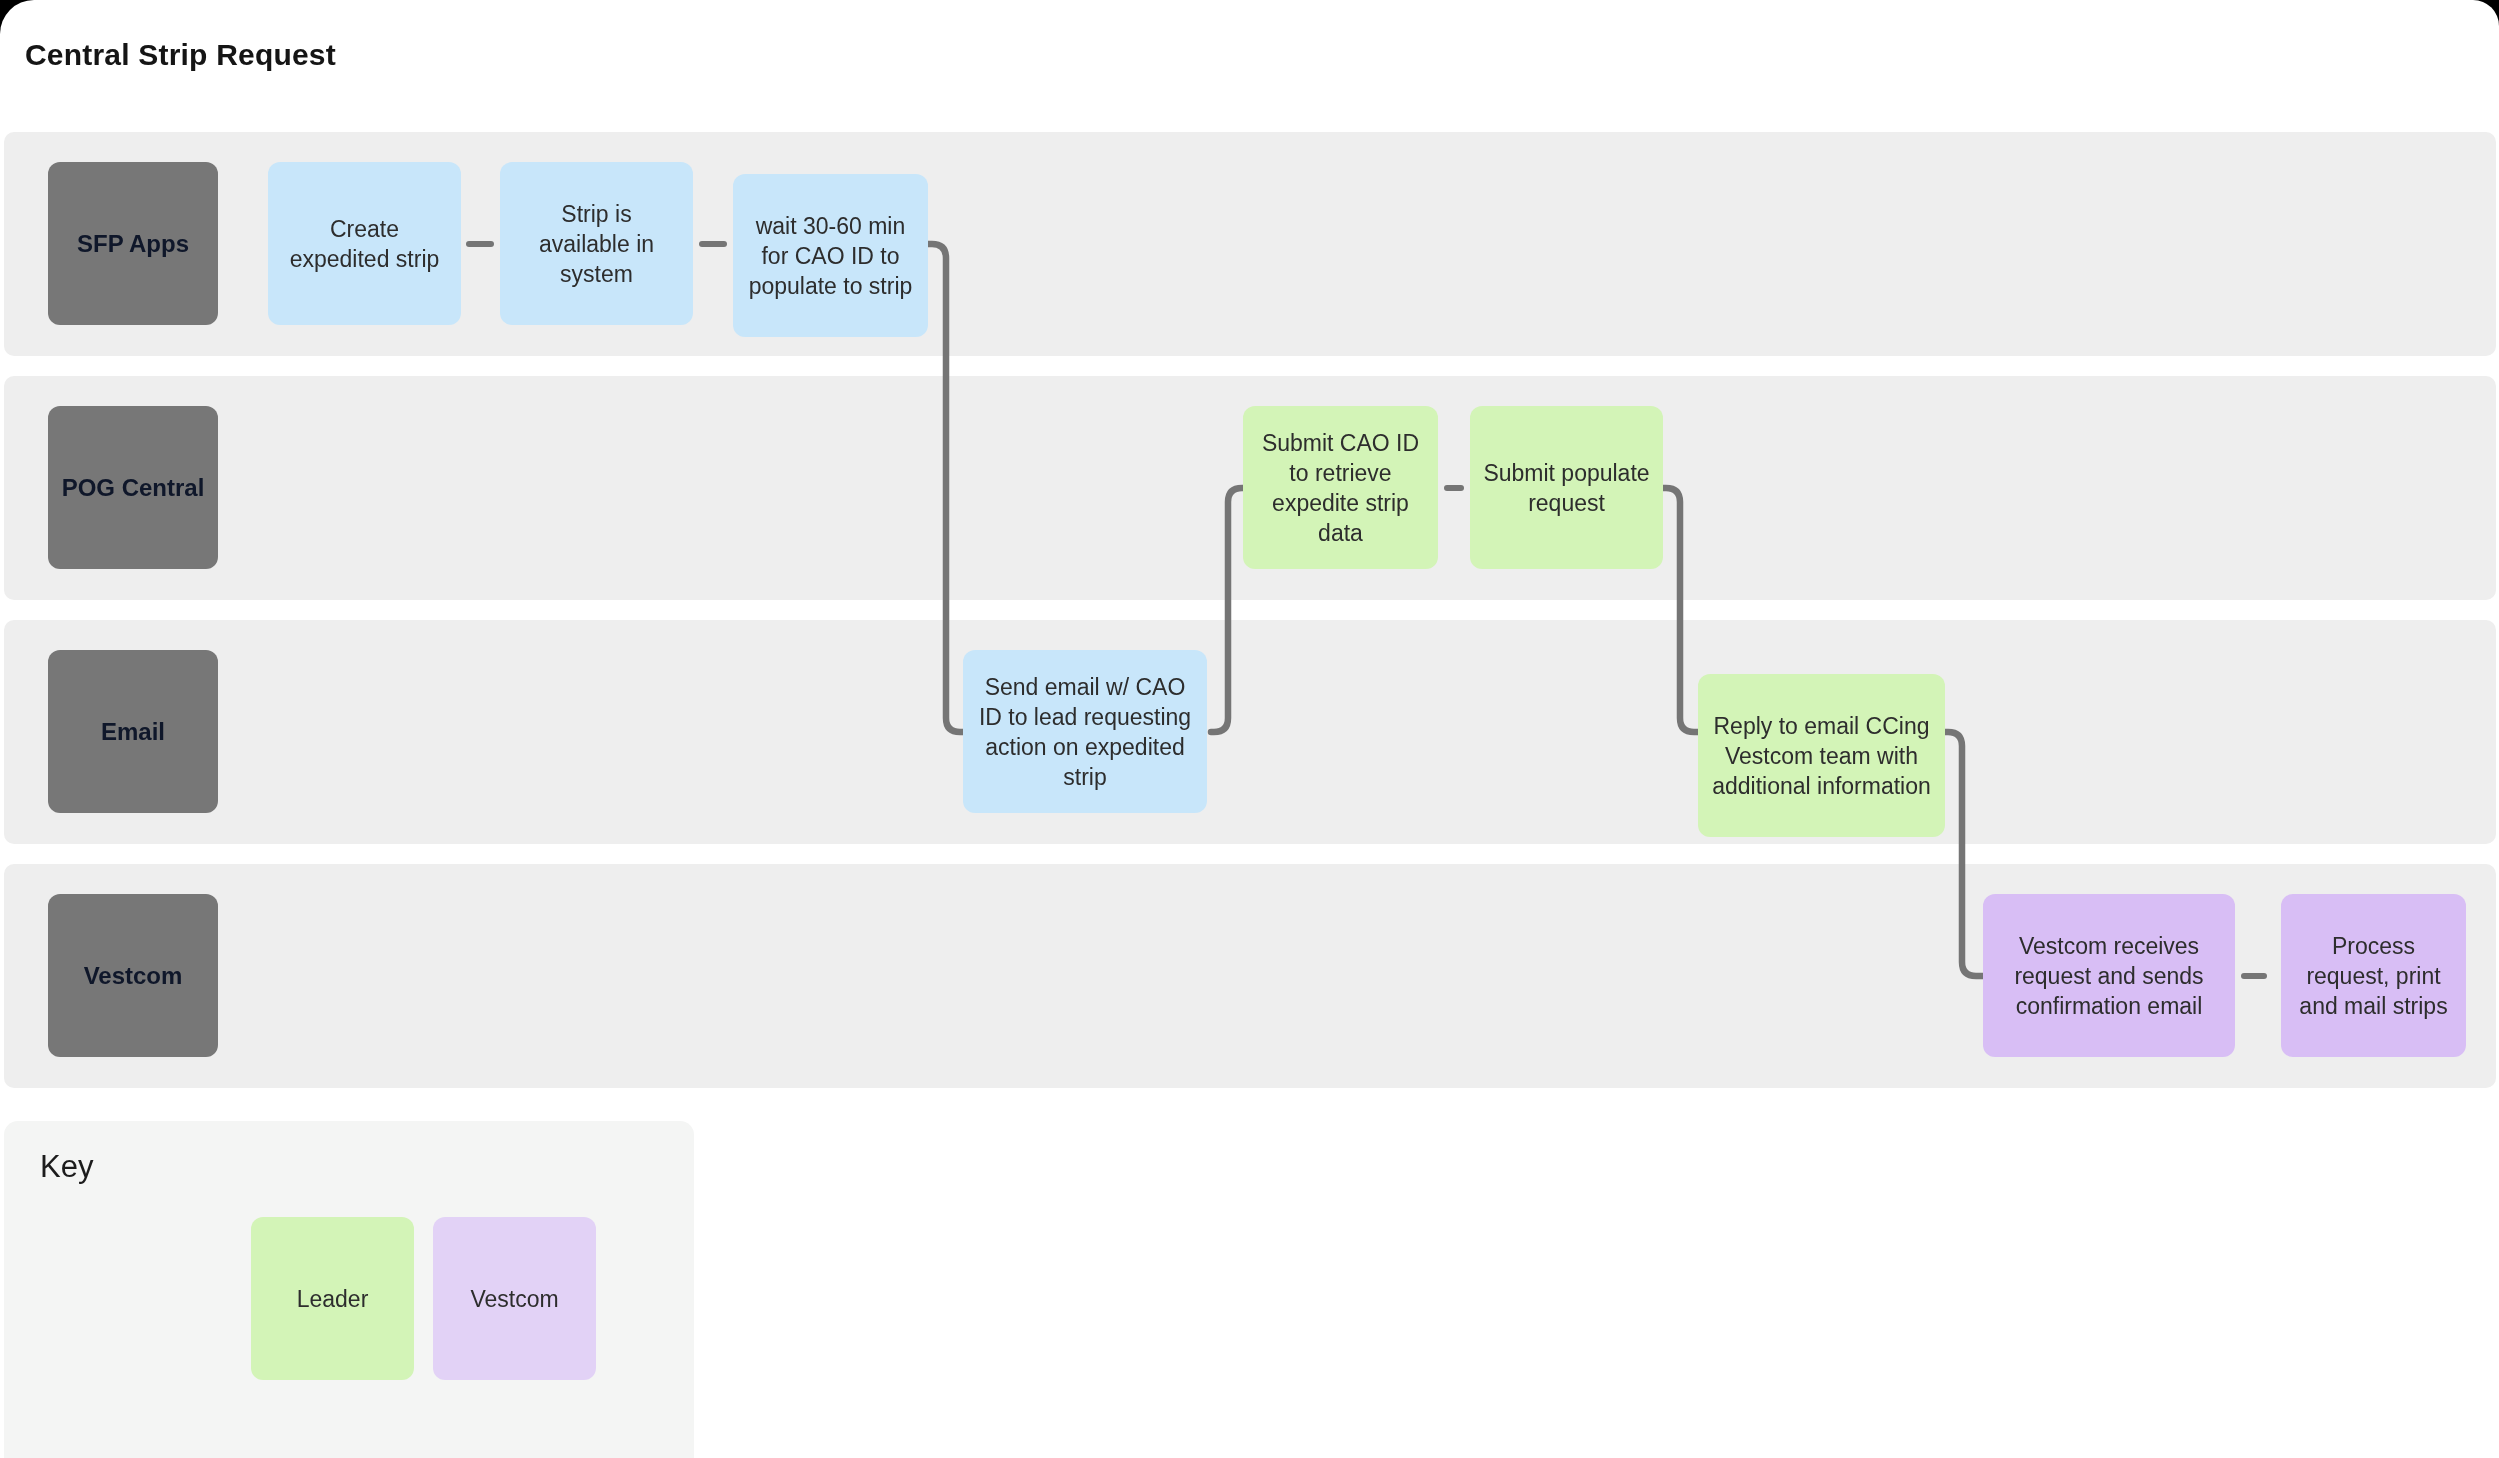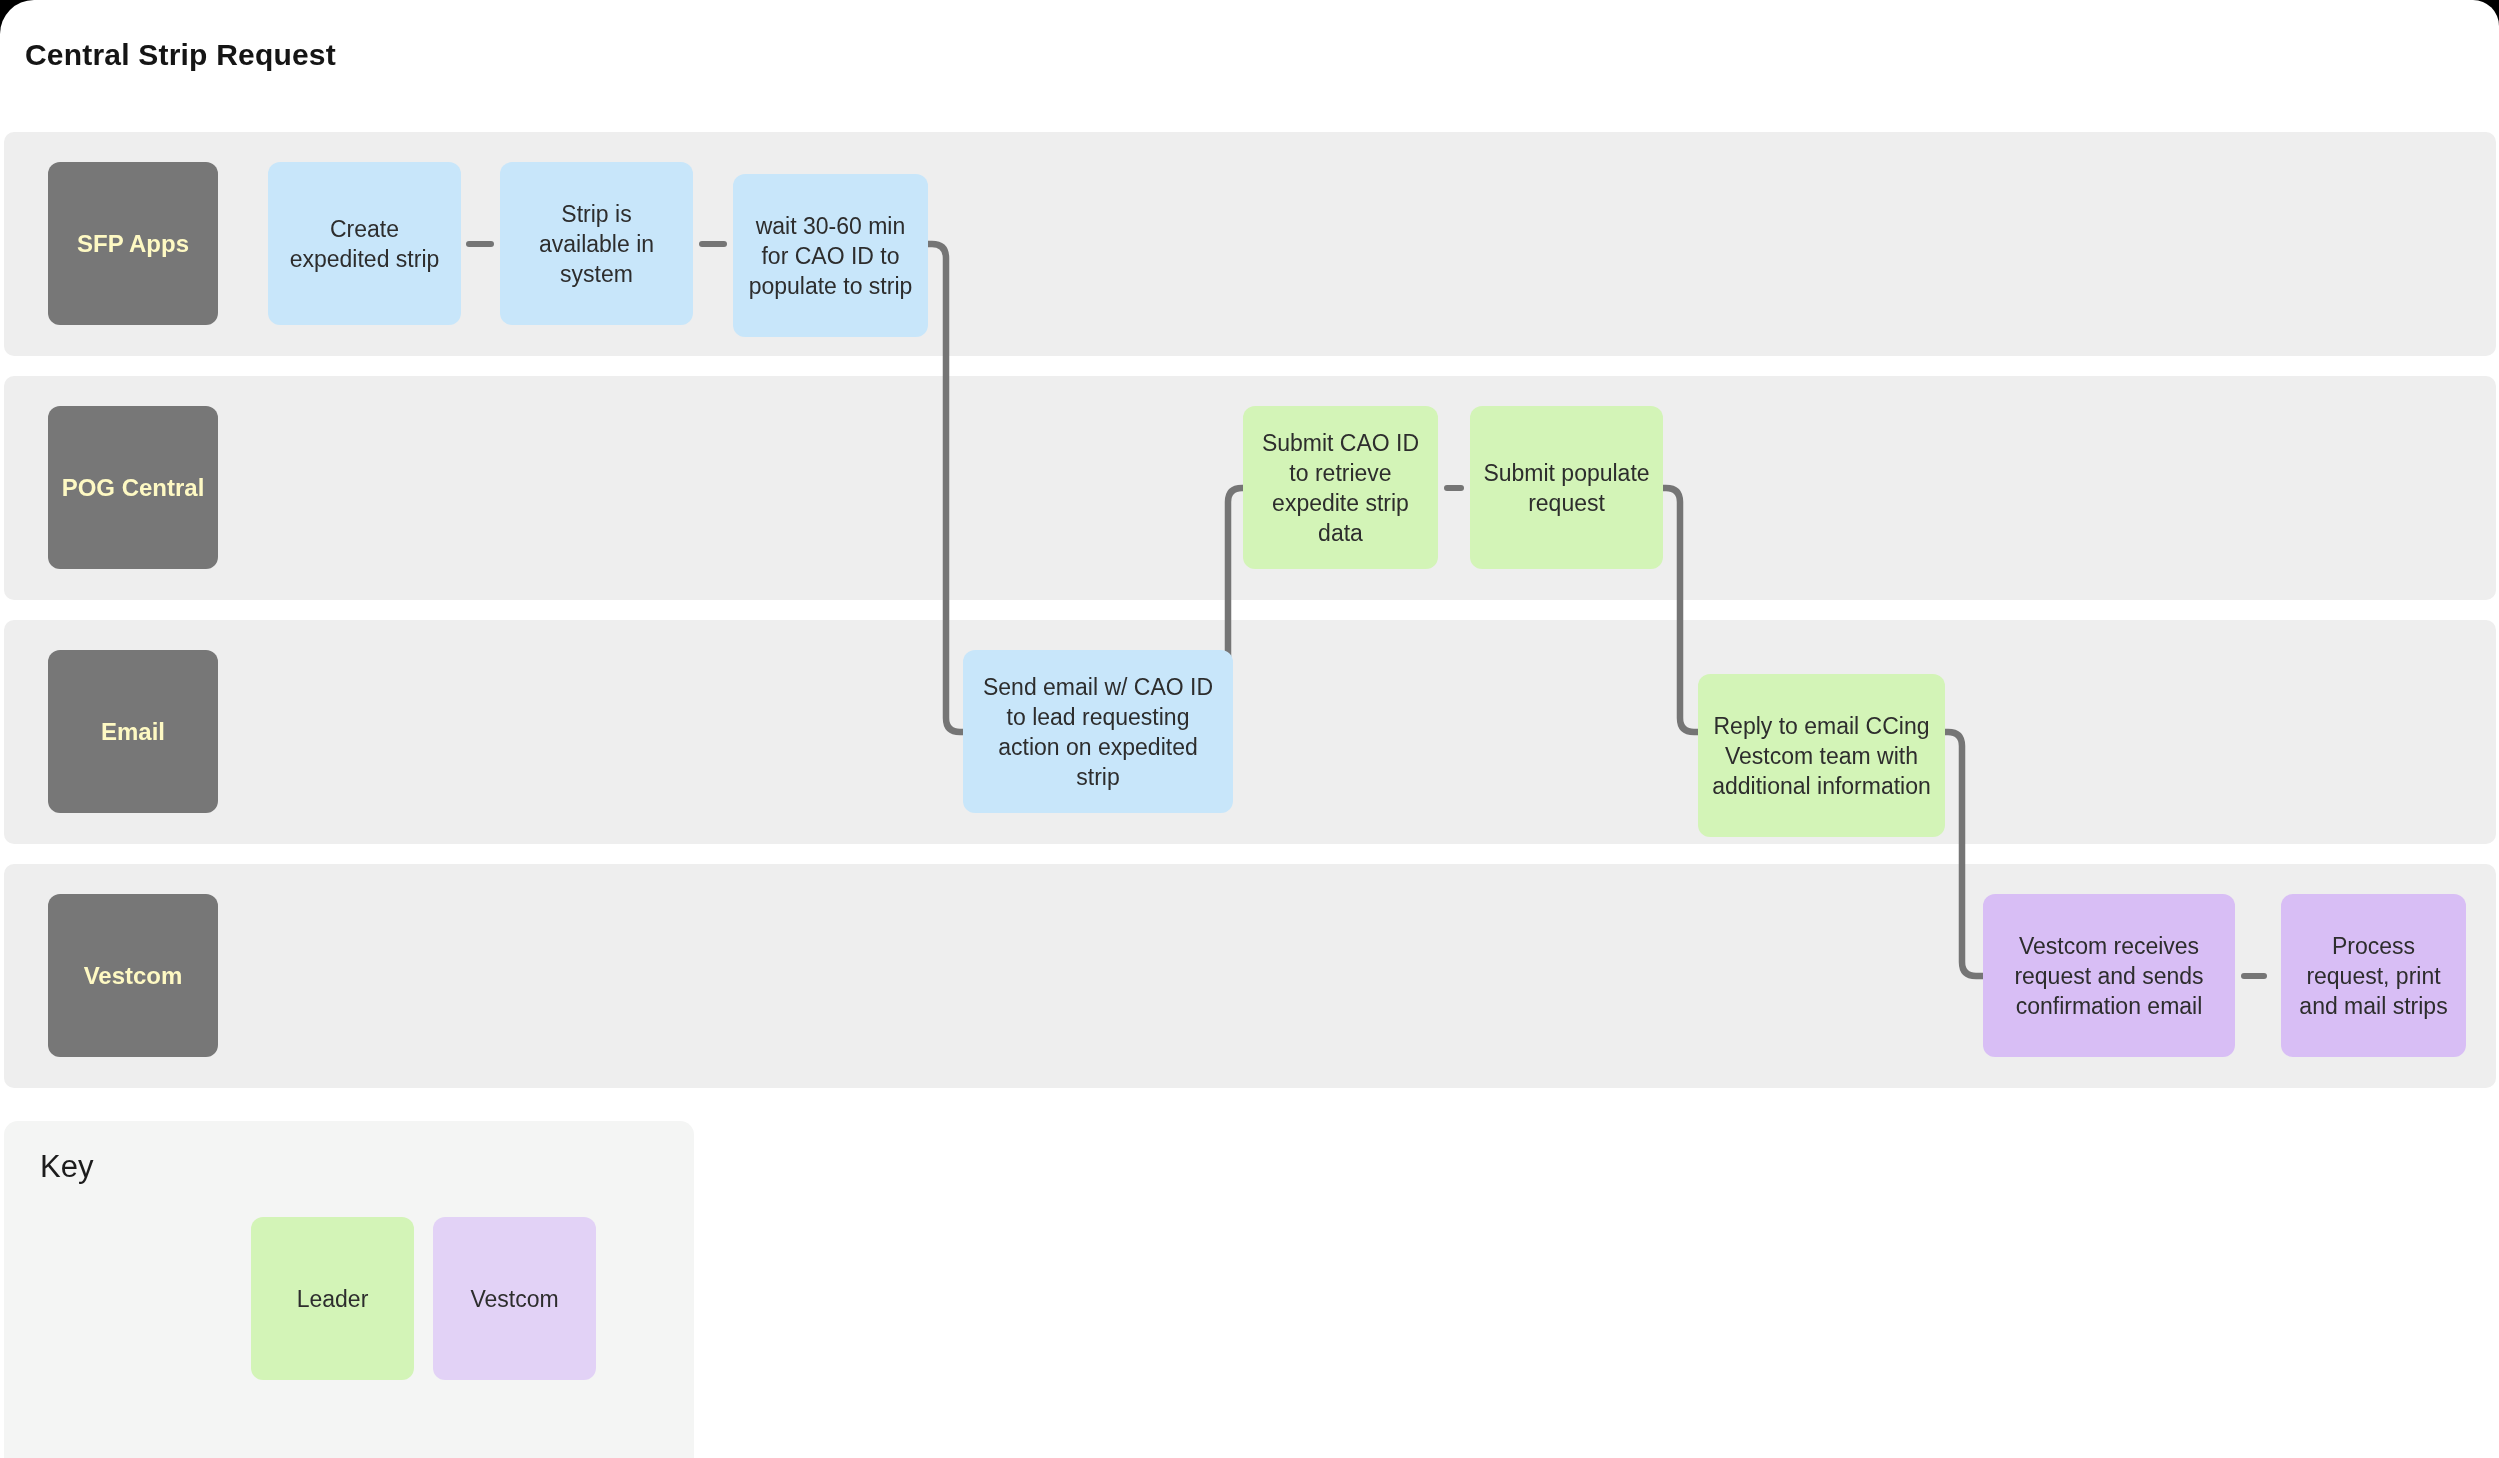--- a/index.html
+++ b/index.html
@@ -22,42 +22,42 @@
   }
   
   .lane{
     position:absolute;left:4px;width:2492px;height:224px;
     background:#EEEEEE;border-radius:10px;
   }
   .lane-1{top:132px;} .lane-2{top:376px;} .lane-3{top:620px;} .lane-4{top:864px;}
   .lane-label{
     position:absolute;left:44px;top:30px;width:170px;height:163px;
     background:#777777;border-radius:12px;
-    color:#fef9c3;font-size:24px;font-weight:700;
+    color:#0f172a;font-size:24px;font-weight:700;
     display:flex;align-items:center;justify-content:center;text-align:center;
   }
   
   .node{
     position:absolute;height:163px;border-radius:12px;
     display:flex;align-items:center;justify-content:center;text-align:center;
     font-size:23px;line-height:30px;color:#2d2d2d;
     padding:0 13px;box-sizing:border-box;
     z-index:3;
   }
   .blue{background:#C8E6FA;}
   .green{background:#D3F4B7;}
   .purple{background:#D8BEF5;}
   .purple-light{background:#E2D2F6;}
 
   .node-create{left:268px;top:162px;width:193px;}
   .node-strip-available{left:500px;top:162px;width:193px;}
   .node-wait{left:733px;top:162px;width:195px;margin-top:12px;}
   .node-submit-cao{left:1243px;top:406px;width:195px;}
   .node-submit-expedite{left:1470px;top:406px;width:193px;}
-  .node-send-email{left:963px;top:650px;width:270px;}
+  .node-send-email{left:963px;top:650px;width:244px;}
   .node-reply{left:1698px;top:650px;width:247px;margin-top:24px;}
   .node-vestcom-receives{left:1983px;top:894px;width:252px;}
   .node-process{left:2273px;top:894px;width:185px;margin-left:8px;}
 
   
   .dash{
     position:absolute;height:6px;border-radius:3px;background:#757575;z-index:2;
   }
   .dash-1{left:466px;top:241px;width:28px;}
   .dash-2{left:699px;top:241px;width:28px;}

